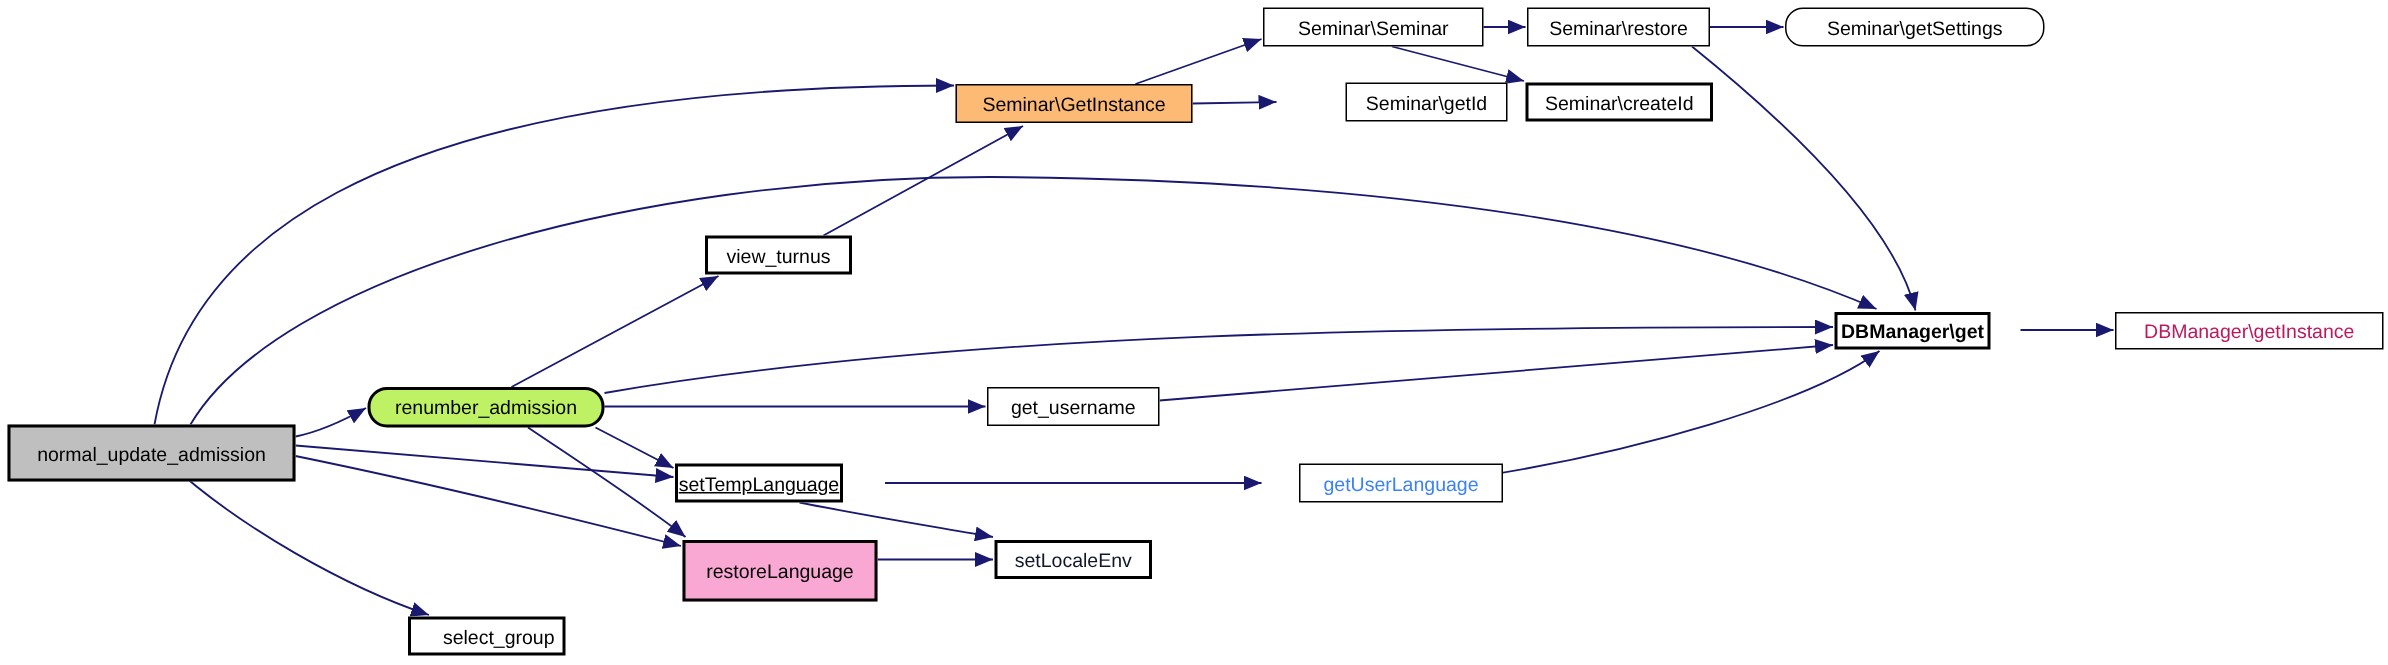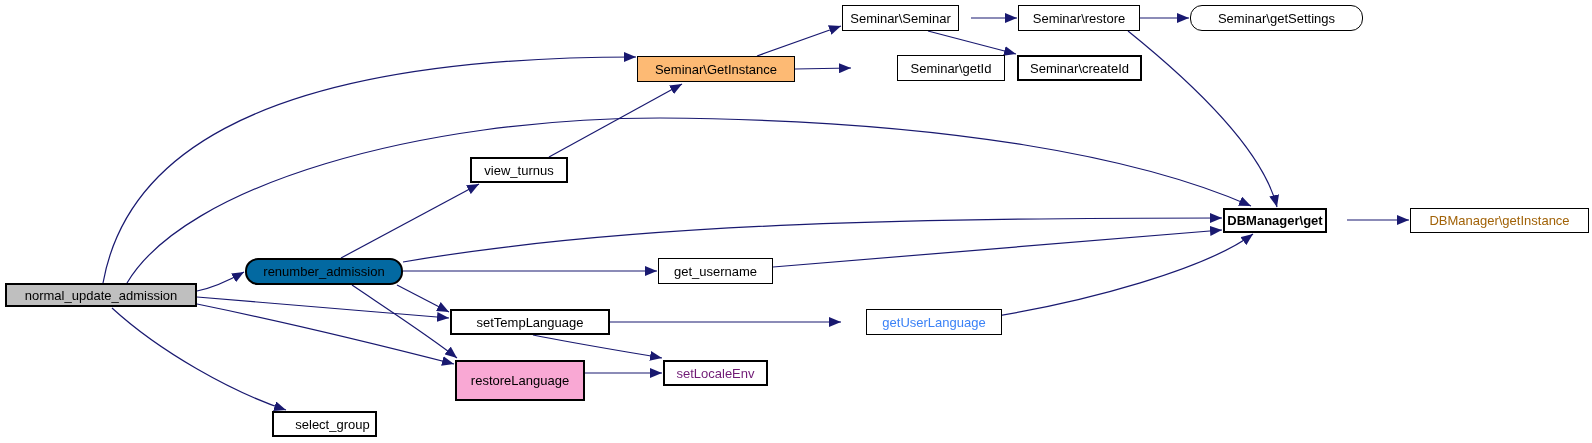--- a/index.html
+++ b/index.html
@@ -61,31 +61,31 @@
         <path d="M1128,31 C1195,85 1263,150 1277,207" class="edge" stroke="#191970" marker-end="url(#arrowhead)"></path>
         <path d="M773,267 C950,252 1122,238 1222,230" class="edge" stroke="#191970" marker-end="url(#arrowhead)"></path>
         <path d="M590,322 L841,322" class="edge" stroke="#191970" marker-end="url(#arrowhead)"></path>
         <path d="M533,335 C578,344 622,351 662,358" class="edge" stroke="#191970" marker-end="url(#arrowhead)"></path>
         <path d="M978,319 C1090,302 1207,268 1253,234" class="edge" stroke="#191970" marker-end="url(#arrowhead)"></path>
         <path d="M585,373 L662,373" class="edge" stroke="#191970" marker-end="url(#arrowhead)"></path>
         <path d="M1347,220 L1409,220" class="edge" stroke="#191970" marker-end="url(#arrowhead)"></path>
       </g>
   </svg>
   <div id="nodes">
-      <div class="node bold highlight" title="normal_update_admission" style="left: 5px; top: 283px; width: 192px; height: 24px; background: rgb(191, 191, 191); border-color: rgb(0, 0, 0); color: rgb(0, 0, 0);">normal_update_admission</div>
-      <div class="node bold" title="renumber_admission" style="left: 245px; top: 258px; width: 158px; height: 27px; background: #0369a1; border-color: rgb(0, 0, 0); color: rgb(0, 0, 0); border-radius: 13px;">renumber_admission</div>
+      <div class="node bold highlight" title="normal_update_admission" style="left: 5px; top: 283px; width: 192px; height: 38px; background: rgb(191, 191, 191); border-color: rgb(0, 0, 0); color: rgb(0, 0, 0);">normal_update_admission</div>
+      <div class="node bold" title="renumber_admission" style="left: 245px; top: 258px; width: 158px; height: 27px; background: #bef264; border-color: rgb(0, 0, 0); color: rgb(0, 0, 0); border-radius: 13px;">renumber_admission</div>
       <div class="node bold" title="select_group" style="left: 272px; top: 411px; width: 105px; height: 26px; background: rgb(255, 255, 255); border-color: rgb(0, 0, 0); color: rgb(0, 0, 0); padding-left: 16px;">select_group</div>
       <div class="node bold" title="view_turnus" style="left: 470px; top: 157px; width: 98px; height: 26px; background: rgb(255, 255, 255); border-color: rgb(0, 0, 0); color: rgb(0, 0, 0);">view_turnus</div>
-      <div class="node bold" title="setTempLanguage" style="left: 450px; top: 309px; width: 160px; height: 26px; background: rgb(255, 255, 255); border-color: rgb(0, 0, 0); color: rgb(0, 0, 0);">setTempLanguage</div>
+      <div class="node bold" title="setTempLanguage" style="left: 450px; top: 309px; width: 112px; height: 26px; background: rgb(255, 255, 255); border-color: rgb(0, 0, 0); color: rgb(0, 0, 0); text-decoration: underline;">setTempLanguage</div>
       <div class="node bold" title="restoreLanguage" style="left: 455px; top: 360px; width: 130px; height: 41px; background: #f9a8d4; border-color: rgb(0, 0, 0); color: rgb(0, 0, 0);">restoreLanguage</div>
-      <div class="node bold" title="setLocaleEnv" style="left: 663px; top: 360px; width: 105px; height: 26px; background: rgb(255, 255, 255); border-color: rgb(0, 0, 0); color: #701a75;">setLocaleEnv</div>
+      <div class="node bold" title="setLocaleEnv" style="left: 663px; top: 360px; width: 105px; height: 26px; background: rgb(255, 255, 255); border-color: rgb(0, 0, 0); color: #0f172a;">setLocaleEnv</div>
       <div class="node" title="get_username" style="left: 658px; top: 258px; width: 115px; height: 26px; background: rgb(255, 255, 255); border-color: rgb(0, 0, 0); color: rgb(0, 0, 0);">get_username</div>
       <div class="node" title="getUserLanguage" style="left: 866px; top: 309px; width: 136px; height: 26px; background: rgb(255, 255, 255); border-color: rgb(0, 0, 0); color: #3b82f6;">getUserLanguage</div>
       <div class="node" title="Seminar\GetInstance" style="left: 637px; top: 56px; width: 158px; height: 26px; background: #fdba74; border-color: rgb(0, 0, 0); color: rgb(0, 0, 0);">Seminar\GetInstance</div>
-      <div class="node" title="Seminar\Seminar" style="left: 842px; top: 5px; width: 117px; height: 26px; background: rgb(255, 255, 255); border-color: rgb(0, 0, 0); color: rgb(0, 0, 0);">Seminar\Seminar</div>
+      <div class="node" title="Seminar\Seminar" style="left: 842px; top: 5px; width: 147px; height: 26px; background: rgb(255, 255, 255); border-color: rgb(0, 0, 0); color: rgb(0, 0, 0);">Seminar\Seminar</div>
       <div class="node" title="Seminar\getId" style="left: 852px; top: 55px; width: 108px; height: 26px; background: rgb(255, 255, 255); border-color: rgb(0, 0, 0); color: rgb(0, 0, 0); margin-left: 45px;">Seminar\getId</div>
       <div class="node" title="Seminar\restore" style="left: 1018px; top: 5px; width: 122px; height: 26px; background: rgb(255, 255, 255); border-color: rgb(0, 0, 0); color: rgb(0, 0, 0); text-align: right;">Seminar\restore</div>
       <div class="node bold" title="Seminar\createId" style="left: 1017px; top: 55px; width: 125px; height: 26px; background: rgb(255, 255, 255); border-color: rgb(0, 0, 0); color: rgb(0, 0, 0);">Seminar\createId</div>
       <div class="node" title="Seminar\getSettings" style="left: 1190px; top: 5px; width: 173px; height: 26px; background: rgb(255, 255, 255); border-color: rgb(0, 0, 0); color: rgb(0, 0, 0); border-radius: 12px;">Seminar\getSettings</div>
       <div class="node bold" title="DBManager\get" style="left: 1223px; top: 208px; width: 104px; height: 25px; background: rgb(255, 255, 255); border-color: rgb(0, 0, 0); color: #000000; font-weight: bold;">DBManager\get</div>
-      <div class="node" title="DBManager\getInstance" style="left: 1410px; top: 208px; width: 179px; height: 25px; background: rgb(255, 255, 255); border-color: rgb(0, 0, 0); color: #a16207;">DBManager\getInstance</div>
+      <div class="node" title="DBManager\getInstance" style="left: 1410px; top: 208px; width: 179px; height: 25px; background: rgb(255, 255, 255); border-color: rgb(0, 0, 0); color: #be185d;">DBManager\getInstance</div>
     </div>
 </div>
 
 </body></html>

